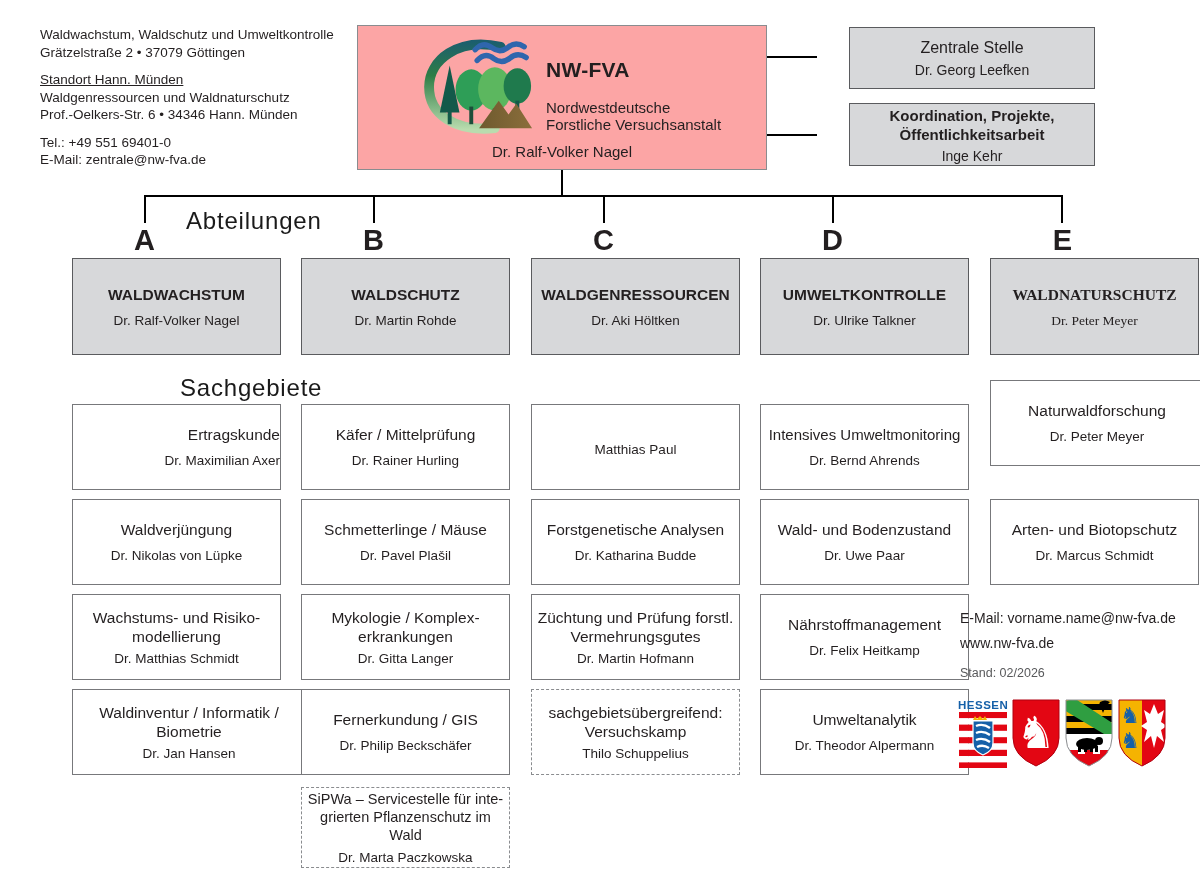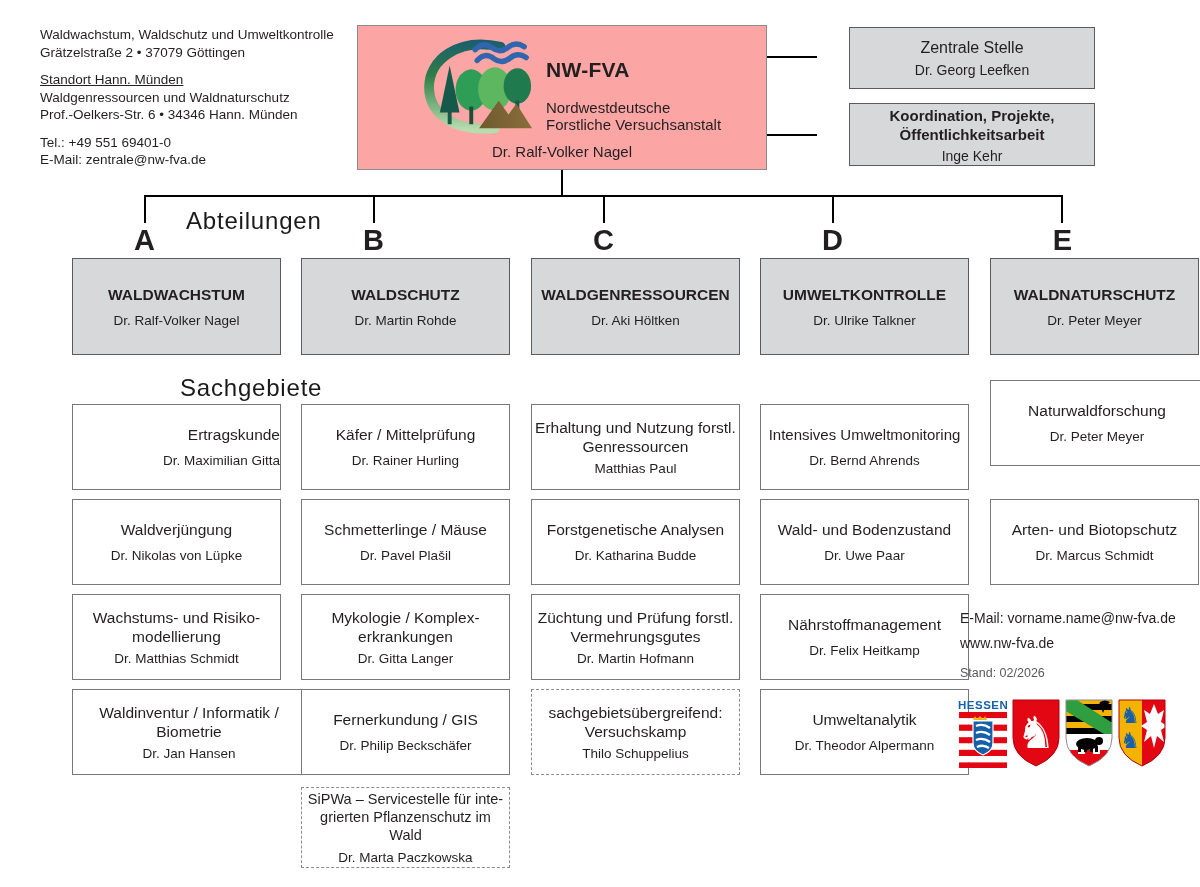--- a/index.html
+++ b/index.html
@@ -133,30 +133,30 @@
     <div class="n">Dr. Martin Rohde</div>
   </div>
   <div class="box gray dept" style="left:499px; top:258px; width:209px; height:97px;">
     <div class="t">WALDGENRESSOURCEN</div>
     <div class="n">Dr. Aki Höltken</div>
   </div>
   <div class="box gray dept" style="left:728px; top:258px; width:209px; height:97px;">
     <div class="t">UMWELTKONTROLLE</div>
     <div class="n">Dr. Ulrike Talkner</div>
   </div>
-  <div class="box gray dept" style="left:958px; top:258px; width:209px; height:97px;">
+  <div class="box gray dept" style="left:958px; top:258px; width:209px; height:97px;font-family:Liberation Serif, serif;">
     <div class="t">WALDNATURSCHUTZ</div>
     <div class="n">Dr. Peter Meyer</div>
   </div>
 
   <div class="section-label" style="left:180px; top:374px;">Sachgebiete</div>
 
   <div class="box" style="left:40px; top:404px; width:209px; height:86px;align-items:flex-end;">
     <div class="t">Ertragskunde</div>
-    <div class="n">Dr. Maximilian Gitta</div>
+    <div class="n">Dr. Maximilian Axer</div>
   </div>
   <div class="box" style="left:40px; top:499px; width:209px; height:86px;">
     <div class="t">Waldverjüngung</div>
     <div class="n">Dr. Nikolas von Lüpke</div>
   </div>
   <div class="box" style="left:40px; top:594px; width:209px; height:86px;">
     <div class="t">Wachstums- und Risiko-
 modellierung</div>
     <div class="n" style="margin-top:5px;">Dr. Matthias Schmidt</div>
   </div>
@@ -183,22 +183,20 @@
     <div class="t">Fernerkundung / GIS</div>
     <div class="n">Dr. Philip Beckschäfer</div>
   </div>
   <div class="box dashed" style="left:269px; top:787px; width:209px; height:81px;">
     <div class="t" style="font-size:14.5px; line-height:18px;">SiPWa – Servicestelle für inte-
 grierten Pflanzenschutz im Wald</div>
     <div class="n" style="margin-top:6px;">Dr. Marta Paczkowska</div>
   </div>
 
   <div class="box" style="left:499px; top:404px; width:209px; height:86px;">
-    <div class="t">Erhaltung und Nutzung forstl.
-Genressourcen</div>
     <div class="n" style="margin-top:5px;">Matthias Paul</div>
   </div>
   <div class="box" style="left:499px; top:499px; width:209px; height:86px;">
     <div class="t">Forstgenetische Analysen</div>
     <div class="n">Dr. Katharina Budde</div>
   </div>
   <div class="box" style="left:499px; top:594px; width:209px; height:86px;">
     <div class="t">Züchtung und Prüfung forstl.
 Vermehrungsgutes</div>
     <div class="n" style="margin-top:5px;">Dr. Martin Hofmann</div>

